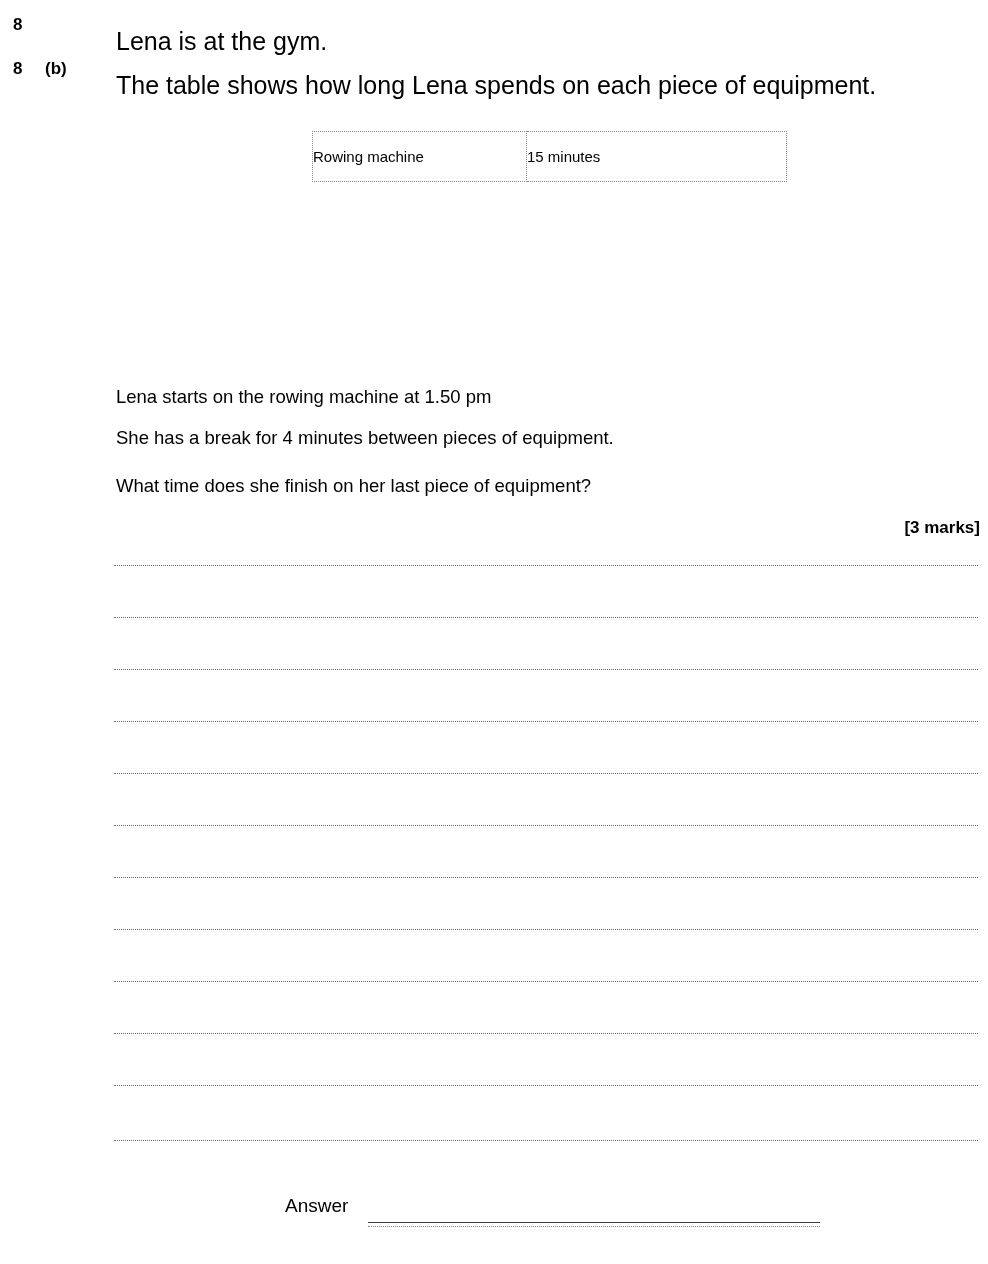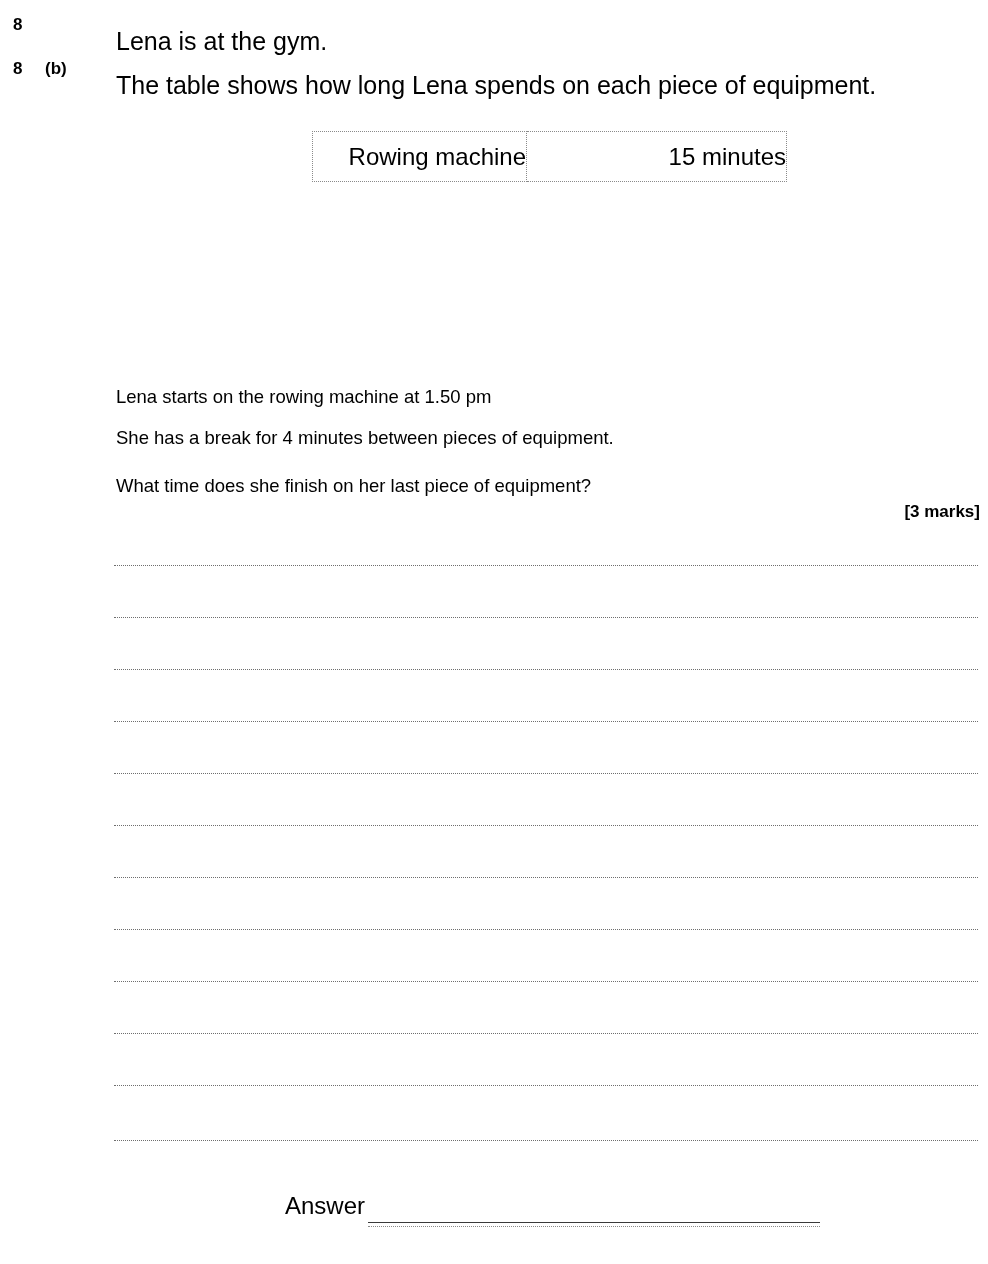--- a/index.html
+++ b/index.html
@@ -59,23 +59,23 @@
     position: absolute;
     left: 312px;
     top: 131px;
     width: 472px;
     border-collapse: collapse;
     table-layout: fixed;
   }
   .equip-table td {
     border: 1px dotted #8a8a8a;
     height: 49px;
-    text-align: right;
+    text-align: left;
     vertical-align: middle;
-    font-size: 24px;
+    font-size: 15px;
     padding: 0;
     font-family: "Liberation Sans", sans-serif;
   }
   .equip-table td.col-name { width: 213px; }
   .equip-table td.col-val  { width: 259px; }
   .gap-word { display: inline-block; width: 7px; }
 
   
   .stmt {
     position: absolute;
@@ -101,21 +101,21 @@
     width: 864px;
     height: 0;
     border-top: 1px dotted #6e6e6e;
   }
 
   
   .answer-label {
     position: absolute;
     left: 285px;
     top: 1194px;
-    font-size: 24px;
+    font-size: 19px;
     line-height: 24px;
   }
   .answer-rule {
     position: absolute;
     left: 368px;
     top: 1222px;
     width: 452px;
     height: 0;
     border-top: 1px solid #3a3a3a;
   }
@@ -150,21 +150,21 @@
         <td class="col-name">Rowing machine</td>
         <td class="col-val">15 minutes</td>
       </tr>
     </tbody>
   </table>
 
   <div class="stmt" style="top: 385px;">Lena starts on the rowing machine at 1.50 pm</div>
   <div class="stmt" style="top: 426px; text-align: center;">She has a break for 4 minutes between pieces of equipment.</div>
   <div class="stmt" style="top: 474px;">What time does she finish on her last piece of equipment?</div>
 
-  <div class="marks" style="top: 500px;">[3 marks]</div>
+  <div class="marks" style="top: 516px;">[3 marks]</div>
 
   <div class="ruled-line" style="top: 565px;"></div>
   <div class="ruled-line" style="top: 617px;"></div>
   <div class="ruled-line" style="top: 669px;"></div>
   <div class="ruled-line" style="top: 721px;"></div>
   <div class="ruled-line" style="top: 773px;"></div>
   <div class="ruled-line" style="top: 825px;"></div>
   <div class="ruled-line" style="top: 877px;"></div>
   <div class="ruled-line" style="top: 929px;"></div>
   <div class="ruled-line" style="top: 981px;"></div>

